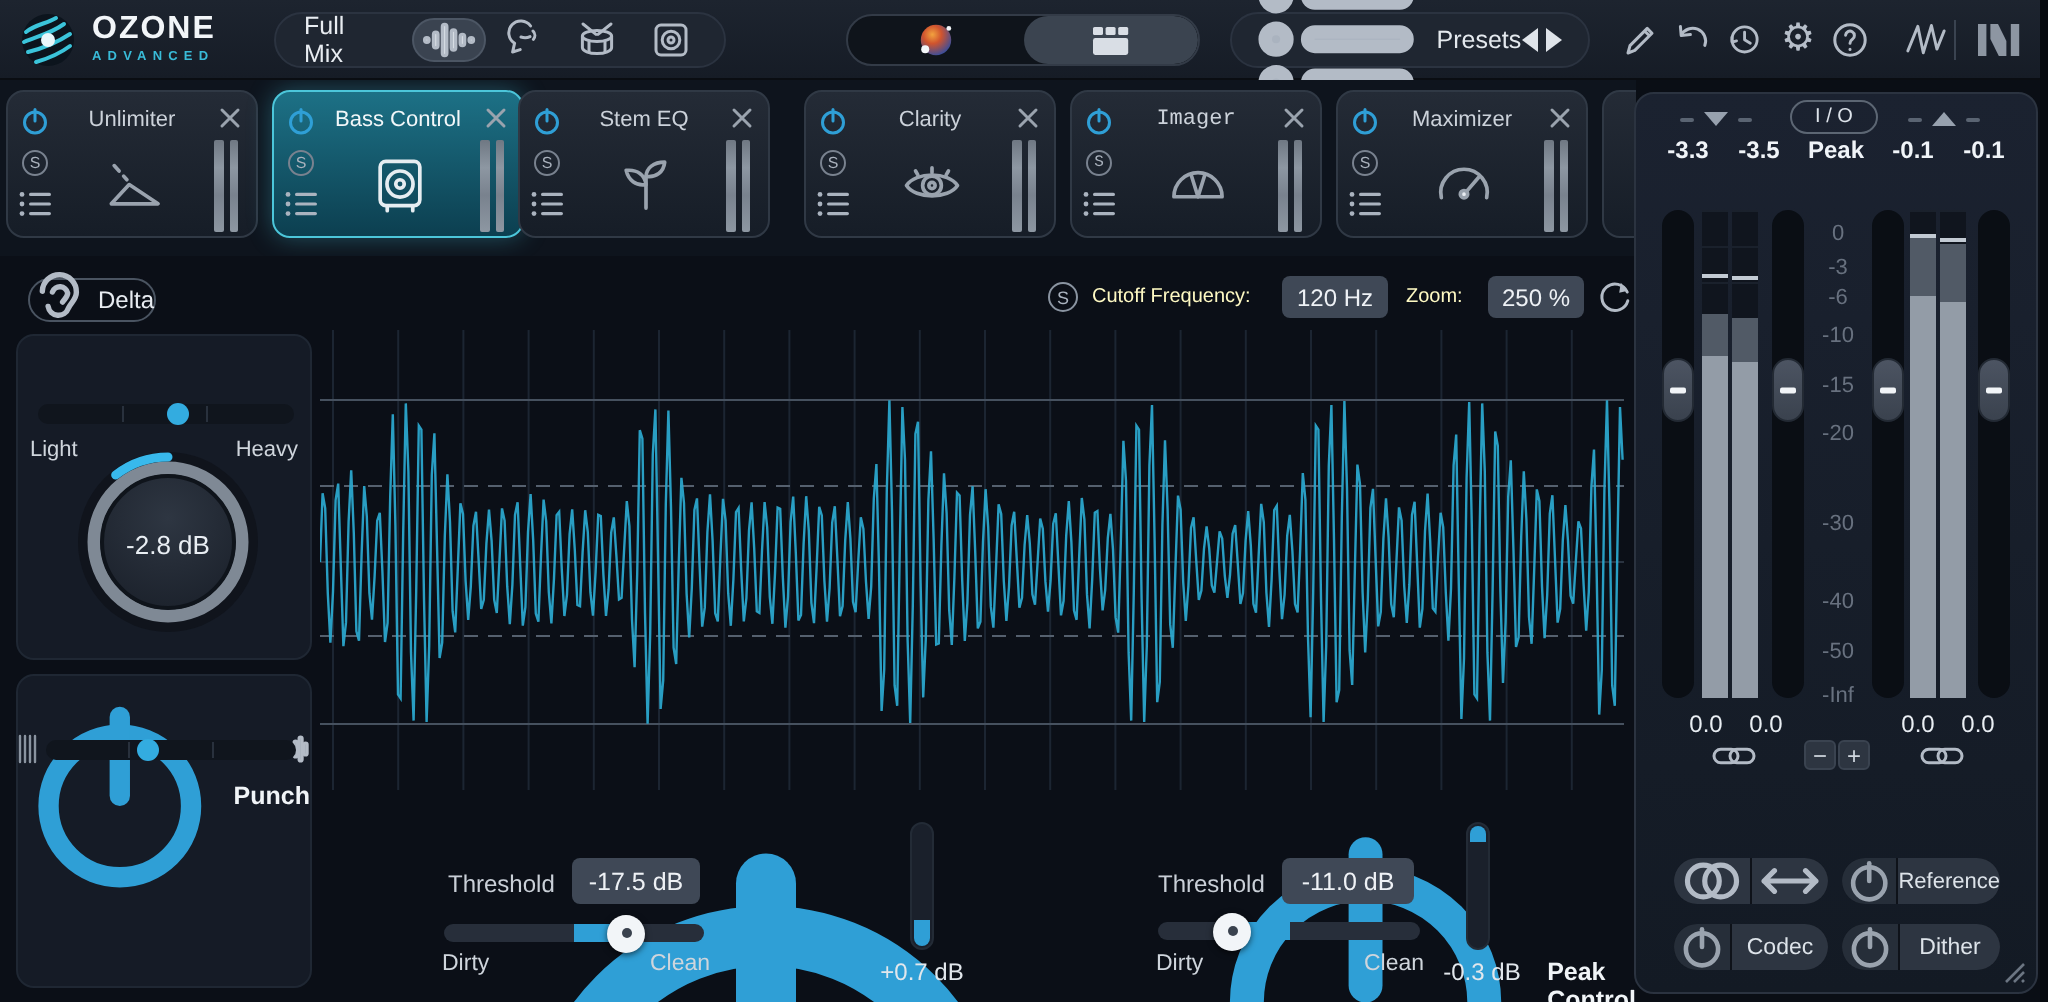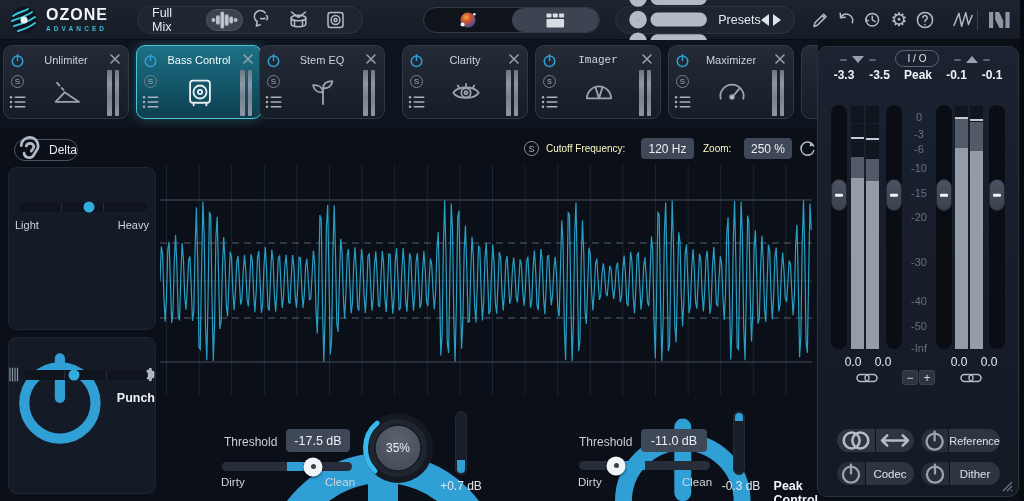--- a/index.html
+++ b/index.html
@@ -600,20 +600,29 @@
       </svg>
 
     <div class="lcard" style="top:39px;height:163px">
       <div class="dslider" style="left:10px;top:34px;width:128px">
         <span class="tick" style="left:33%"></span>
           <span class="tick" style="left:66%"></span>
         <span class="dot" style="left:70px"></span>
       </div>
       <span class="endlab" style="left:6px;top:51px">Light</span>
       <span class="endlab" style="right:6px;top:51px">Heavy</span>
+      <div class="knob" style="left:25px;top:57px;width:100px;height:100px">
+        <svg viewBox="0 0 100 100" width="100" height="100">
+          <circle cx="50" cy="46" r="45" fill="#10141c"></circle>
+          <circle class="ring" cx="50" cy="46" r="37" stroke-width="6.5"></circle>
+          <circle cx="50" cy="46" r="33" fill="url(#kgDark)" stroke="#0f141b" stroke-width="2"></circle>
+          <path id="balArc" class="arc" stroke-width="4.5" d="M23.83,12.51 A42.5,42.5 0 0 1 50.00,3.50"></path>
+        </svg>
+        <div class="knob-val" style="top:40px;font-size:13px">-2.8 dB</div>
+      </div>
     </div>
 
     <div class="lcard" style="top:209px;height:157px">
       <div class="hdr">
         <span class="pw">
             <span style="display: block; width: 100%; height: 100%;">
               <svg viewBox="0 0 16 16" width="100%" height="100%">
                 <g stroke="#2f9fd6" fill="none" stroke-width="1.6" stroke-linecap="round">
                   <circle cx="8" cy="8.8" r="5.6"></circle>
                   <path d="M8,1.8 V8"></path>
@@ -665,29 +674,20 @@
 
     </div>
     <span class="dimlab" style="left:224px;top:307px">Threshold</span>
     <span class="valbox" style="left:286px;top:301px;width:64px;height:23px;font-size:12.5px">-17.5 dB</span>
     <div class="hslider" style="left:222px;top:334px;width:130px">
       <span class="fill" style="left:65px;width:26px"></span>
       <span class="shandle" style="left:91px"></span>
     </div>
     <span class="endlab" style="left:221px;top:348px;font-size:11.5px">Dirty</span>
     <span class="endlab" style="left:325px;top:348px;font-size:11.5px">Clean</span>
-    <div class="knob" style="left:359px;top:281px;width:78px;height:78px">
-      <svg viewBox="0 0 78 78" width="78" height="78">
-        <circle cx="39" cy="39" r="35" fill="#141922"></circle>
-        <circle cx="39" cy="39" r="26" stroke="#20262f" stroke-width="6" fill="none"></circle>
-        <circle cx="39" cy="39" r="23" fill="url(#kgLight)" stroke="#161b22" stroke-width="1.5"></circle>
-        <path id="susArc" class="arc" stroke-width="5" d="M16.02,61.98 A32.5,32.5 0 0 1 18.11,14.10"></path>
-      </svg>
-      <div class="knob-val" style="top:32px;font-size:12px">35%</div>
-    </div>
     <div class="vmeter" style="left:455px;top:283px;height:64px">
       <span class="vfill" style="bottom:1px;height:13px;border-radius:0 0 5px 5px"></span>
     </div>
     <span class="readout" style="left:431px;top:351px">+0.7 dB</span>
 
     <div class="sec-title" style="left:598px;top:280px">
       <span class="pw">
           <span style="display: block; width: 100%; height: 100%;">
             <svg viewBox="0 0 16 16" width="100%" height="100%">
               <g stroke="#2f9fd6" fill="none" stroke-width="1.6" stroke-linecap="round">

